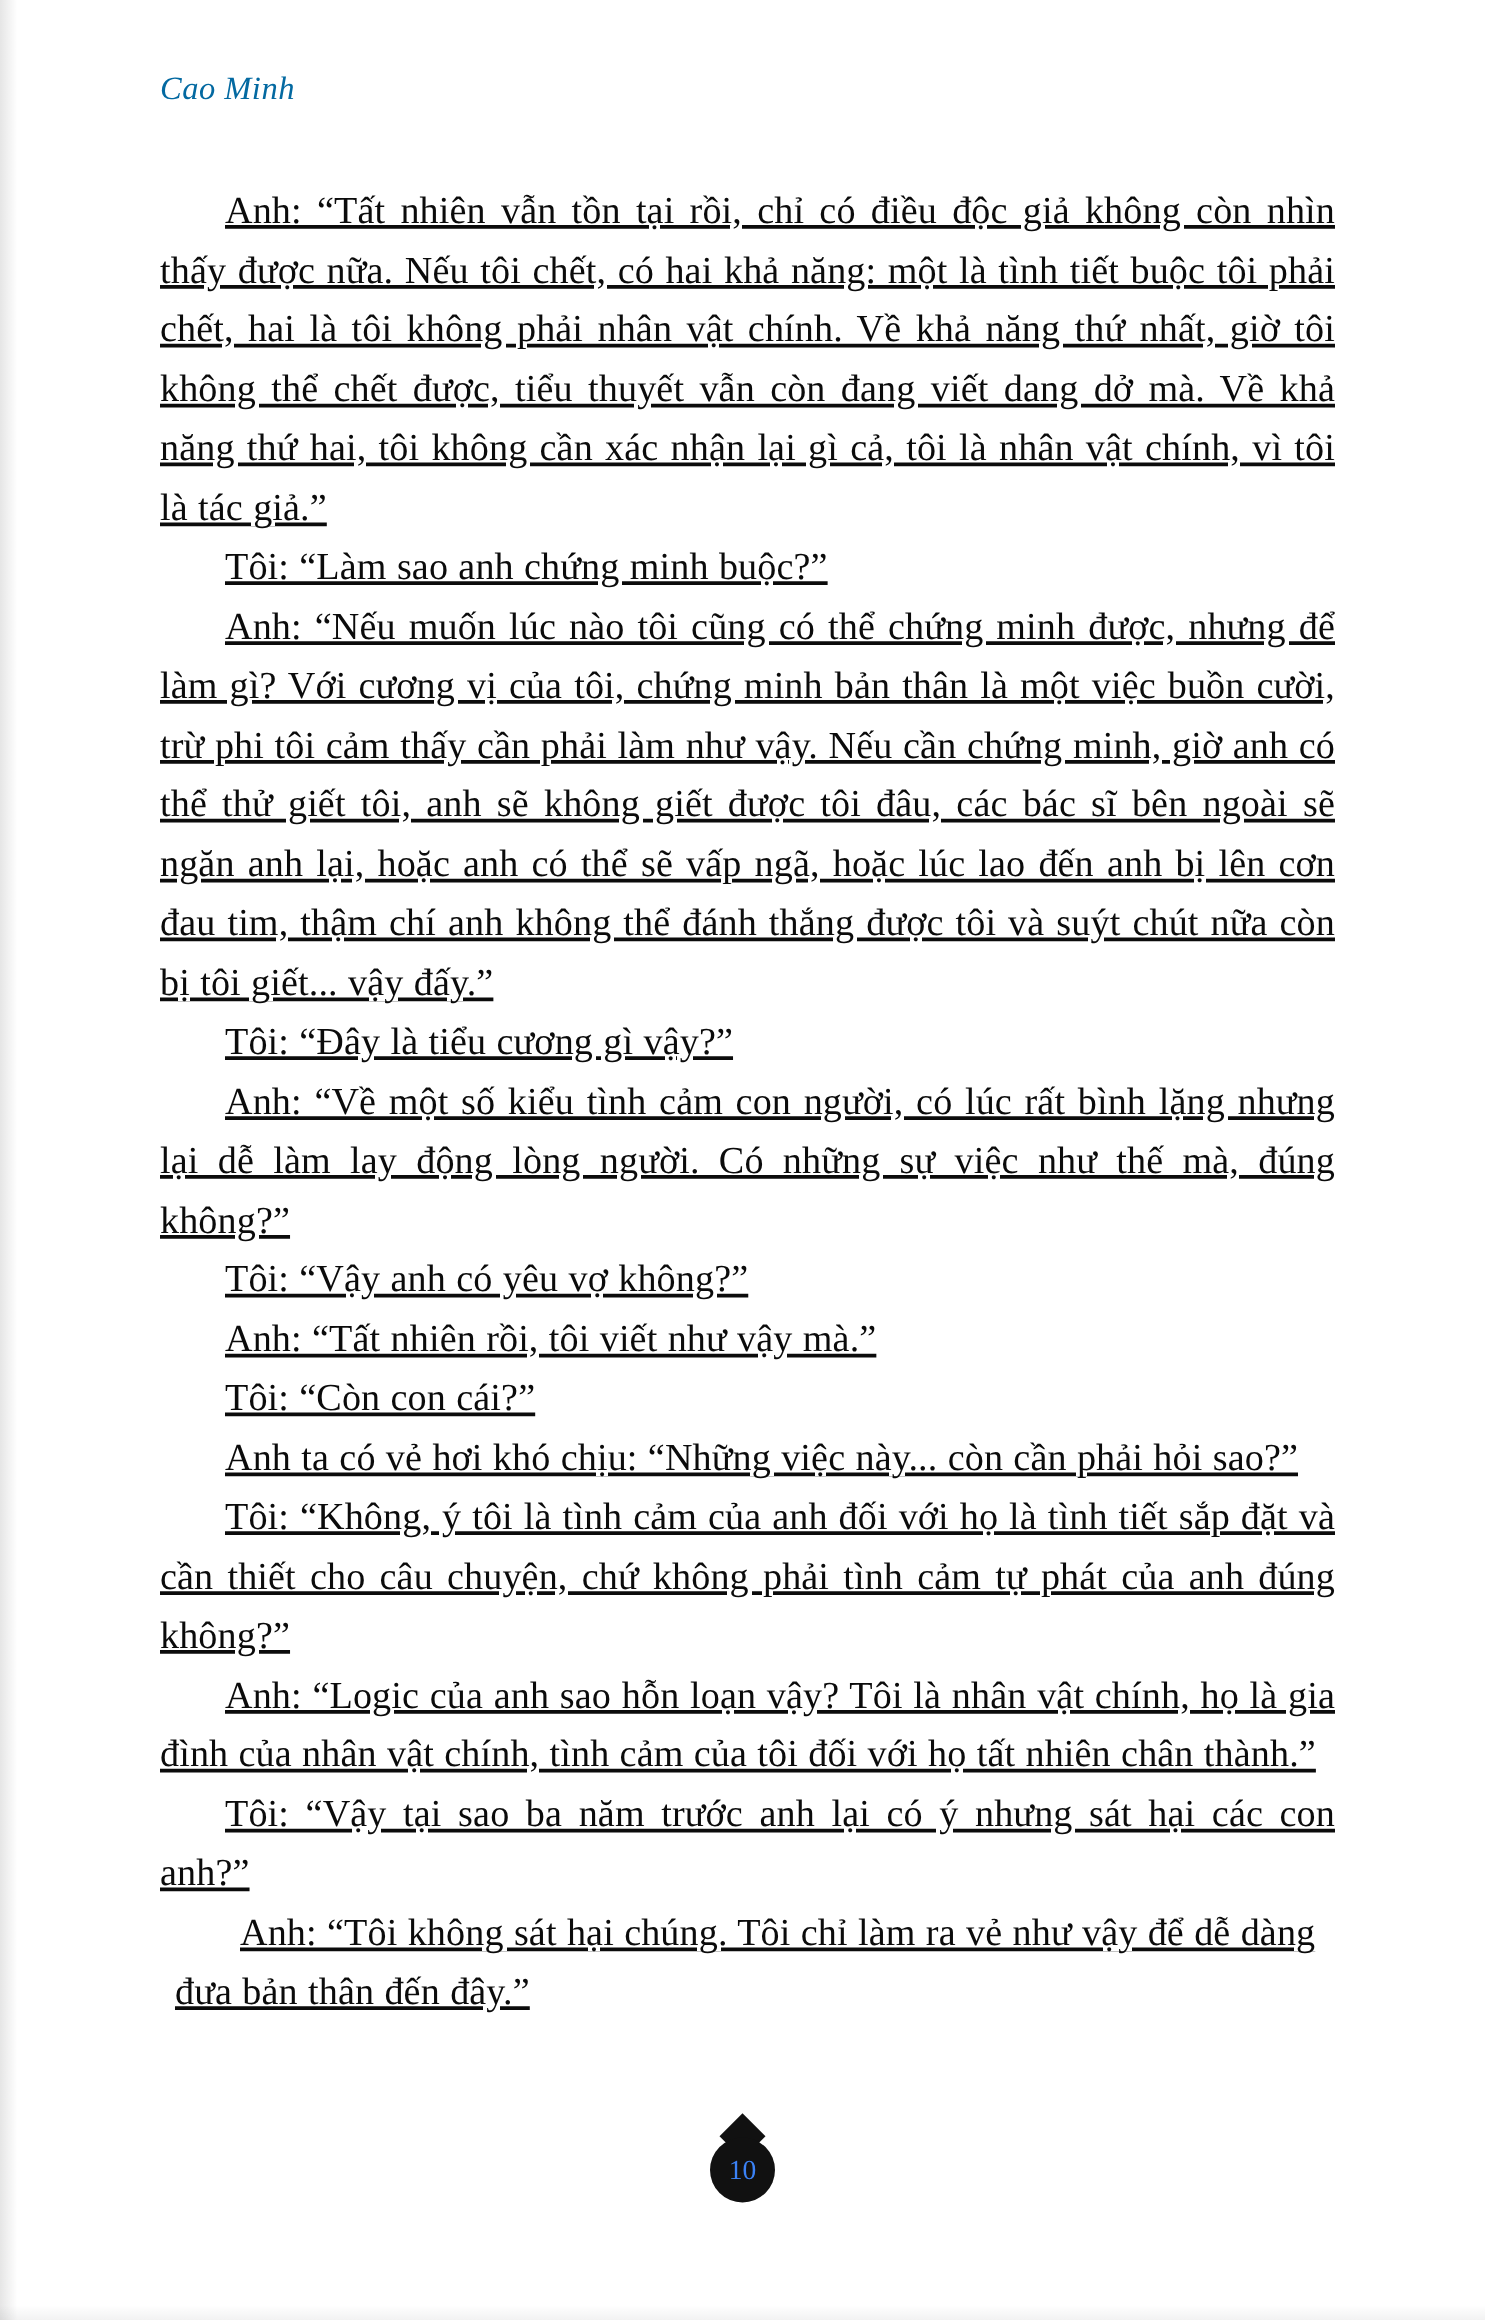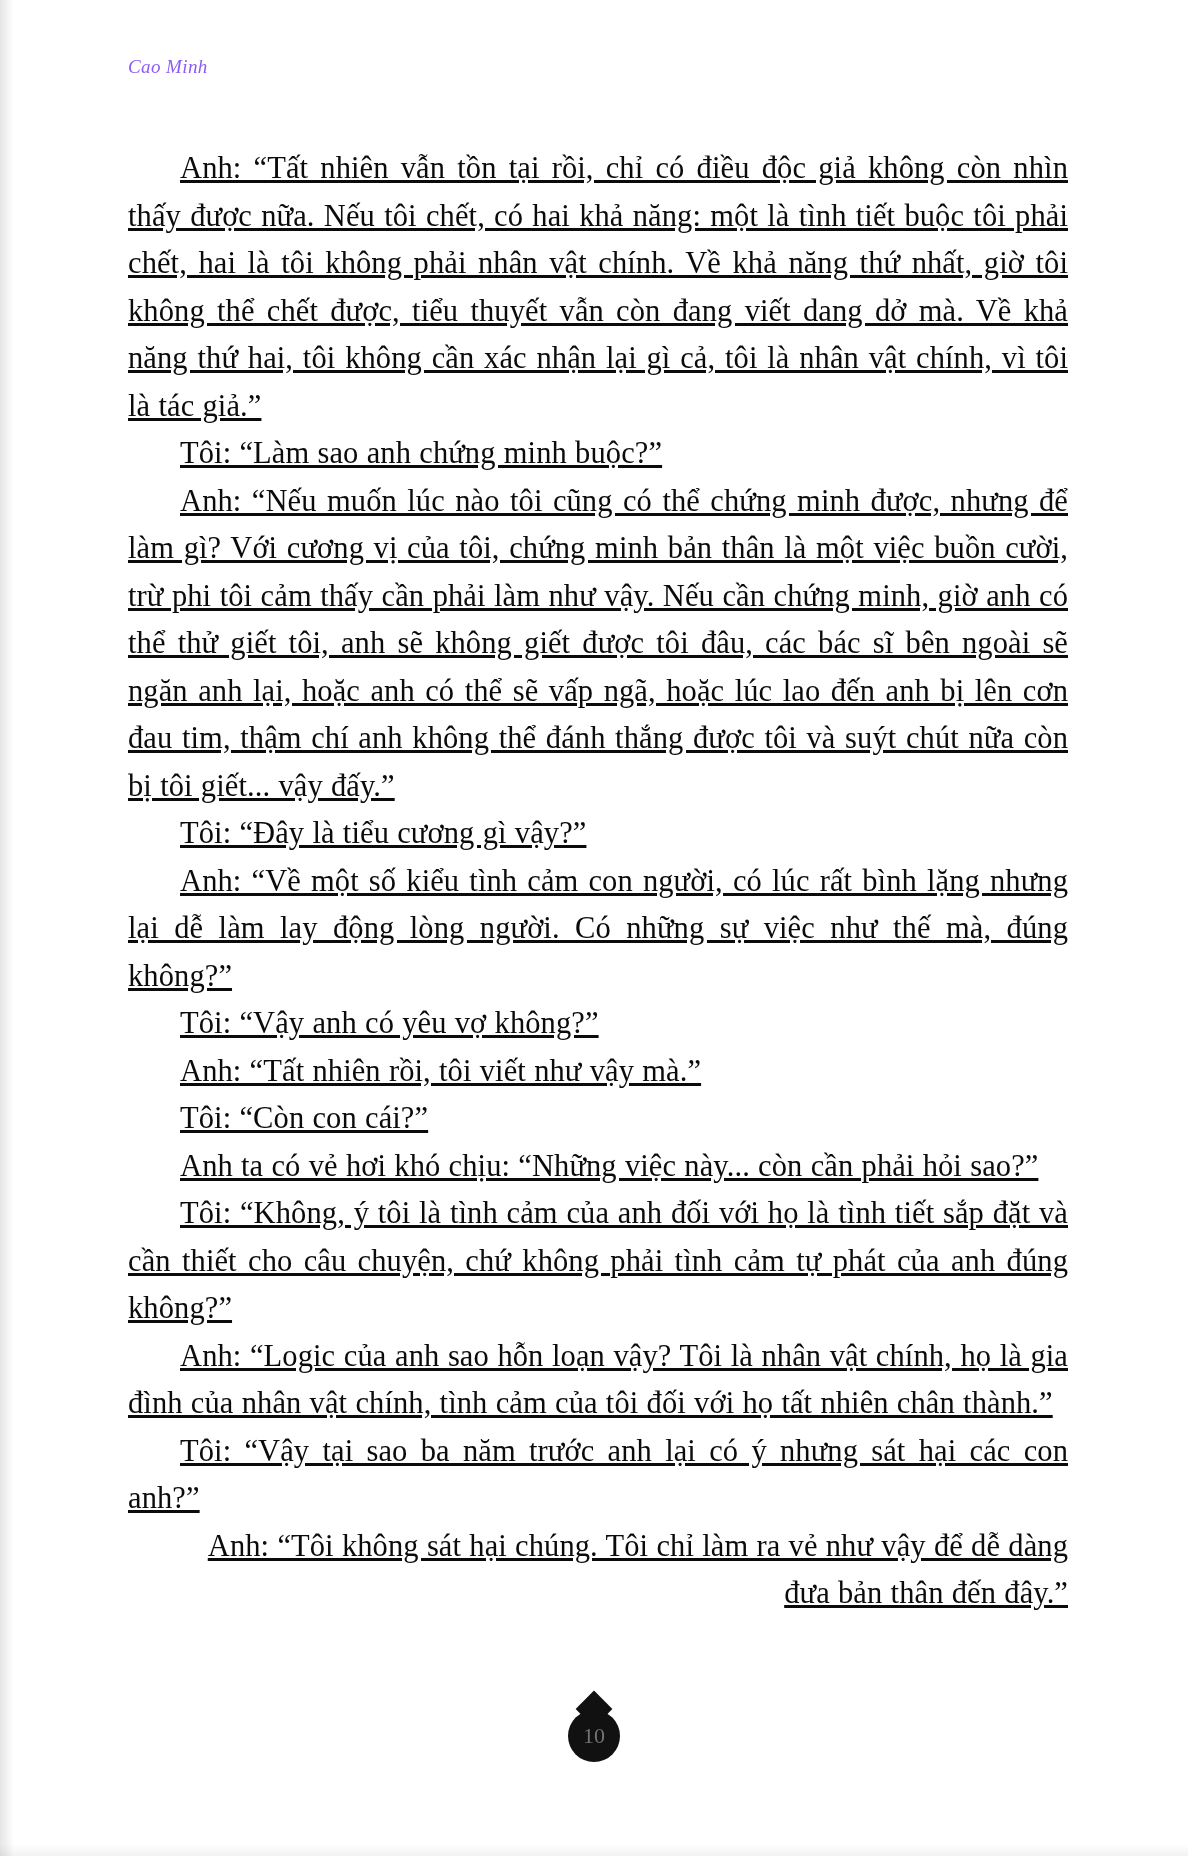--- a/index.html
+++ b/index.html
@@ -18,23 +18,23 @@
     position: relative;
     width: 1188px;
     height: 1856px;
     box-sizing: border-box;
   }
   .running-head {
     position: absolute;
     left: 128px;
     top: 56px;
     font-style: italic;
-    font-size: 19px;
+    font-size: 26px;
     letter-spacing: 0.4px;
-    color: #8b5cf6;
+    color: #0369a1;
     font-family: "Liberation Serif", serif;
   }
   .body-block {
     position: absolute;
     left: 128px;
     top: 145px;
     width: 940px;
   }
   p.para {
     margin: 0 0 0 0;
@@ -43,21 +43,21 @@
     line-height: 47.5px;
     text-align: justify;
     text-justify: inter-word;
     font-family: "Liberation Serif", serif;
     color: #0b0b0b;
     letter-spacing: 0.1px;
     word-spacing: 0.5px;
     text-decoration: underline;
   }
   p.para:last-child {
-    text-align: right;
+    text-align: left;
     margin-left: 12px;
   }
   .footer {
     position: absolute;
     left: 0;
     right: 0;
     bottom: 70px;
     text-align: center;
     height: 90px;
   }
@@ -68,21 +68,21 @@
     transform: rotate(45deg);
     margin: 0 auto 2px auto;
   }
   .folio-badge {
     position: relative;
     width: 52px;
     height: 52px;
     margin: -14px auto 0 auto;
     background: #111111;
     border-radius: 50%;
-    color: #737373;
+    color: #3b82f6;
     font-size: 22px;
     line-height: 52px;
     text-align: center;
     font-family: "Liberation Serif", serif;
   }
   .spine-shadow {
     position: absolute;
     left: 0;
     top: 0;
     width: 14px;

